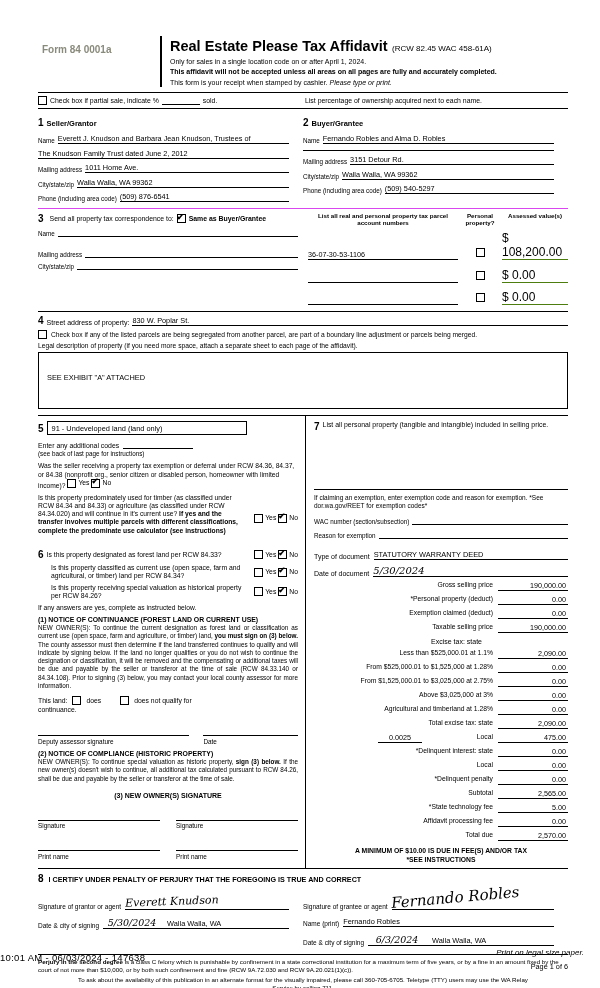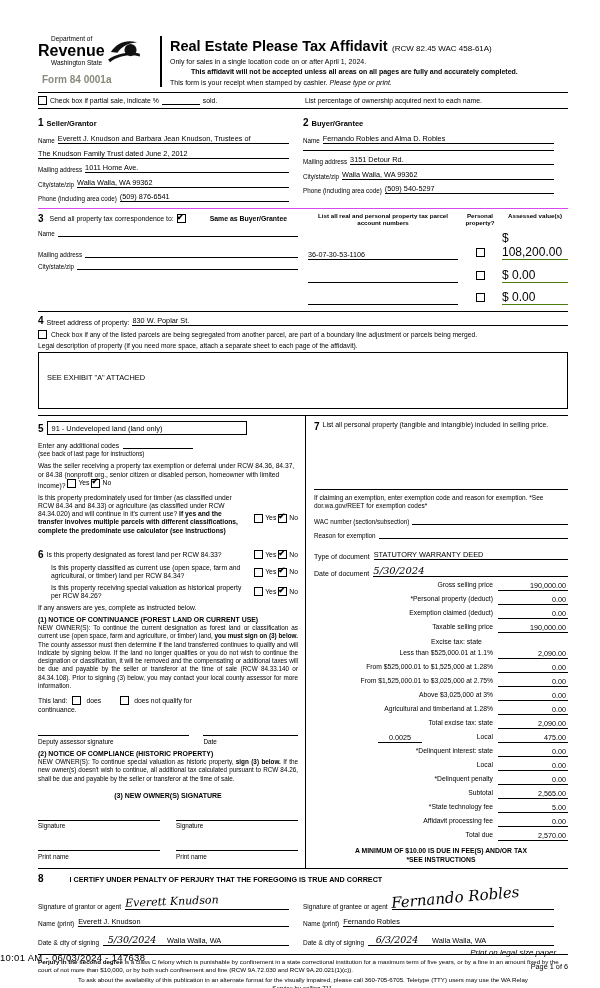--- a/index.html
+++ b/index.html
@@ -1,19 +1,19 @@
 <!DOCTYPE html>
 <html><head>
 <meta charset="utf-8">
 <style>
   html,body{margin:0;padding:0;}
   body{width:600px;height:988px;background:#ffffff;font-family:"Liberation Sans",sans-serif;color:#000;}
   .page{position:relative;width:600px;height:988px;background:#fff;overflow:hidden;}
   .content{position:absolute;left:38px;top:36px;width:530px;}
-  .bold{font-weight:bold;margin-left:21px;}
+  .bold{font-weight:bold;}
   .it{font-style:italic;}
   .fill{border-bottom:1px solid #000;}
   .flex1{flex:1;}
   .cb{display:inline-block;width:7px;height:7px;border:1px solid #000;position:relative;flex:none;vertical-align:-1px;background:#fff;}
   .cb.checked::after{content:"\2714";position:absolute;left:-1px;top:-3.5px;font-size:8.5px;font-weight:bold;color:#000;}
   .typed{font-size:7.4px;}
   .hand{font-family:"DejaVu Serif",serif;font-style:italic;}
 
   
   .form-header{display:flex;padding-bottom:5px;border-bottom:1px solid #000;}
@@ -126,43 +126,31 @@
   .s8label{font-size:6.5px;flex:none;padding-right:4px;white-space:nowrap;}
   .sigline{min-height:10px;position:relative;}
   .sig-grantor{font-size:11px;white-space:nowrap;display:inline-block;transform:rotate(-2deg);}
   .sig-grantee{font-size:15px;white-space:nowrap;display:inline-block;transform:rotate(-5deg);transform-origin:left bottom;position:relative;top:3px;}
   .handdate{font-size:9.5px;width:58px;flex:none;text-align:center;}
 
   
   .perjury{padding:3px 0 3px;border-bottom:1px solid #000;font-size:6.2px;line-height:1.3;}
   .alt-note{text-align:center;margin-top:2px;padding:0 30px;}
   .stamp{position:absolute;top:952px;left:0;width:530px;text-align:left;font-size:9.5px;letter-spacing:0.3px;}
-  .print-note{position:absolute;top:948px;right:42px;font-size:8px;font-style:italic;}
+  .print-note{position:absolute;top:948px;right:16px;font-size:8px;font-style:italic;}
   .page-note{position:absolute;top:962px;right:32px;font-size:7.3px;}
 </style>
 </head>
 <body>
 
 <div class="page">
   <div class="content">
 
     <div class="form-header">
       <div class="logo-col">
-        <div class="logo-row">
-          <div>
-            <div class="dept-of">Department of</div>
-            <div class="dept-name">Revenue</div>
-            <div class="dept-sub">Washington State</div>
-          </div>
-          <svg class="logo-svg" width="34" height="28" viewBox="0 0 36 30">
-            <path d="M4 16 C10 6 22 2 32 6 C24 6 15 10 11 17 Z" fill="#111"></path>
-            <circle cx="25" cy="14" r="6.5" fill="#111"></circle>
-            <path d="M1 24 C12 17 26 15 35 18 L35 21 C25 18 12 20 3 27 Z" fill="#111"></path>
-          </svg>
-        </div>
         <div class="form-number">Form 84 0001a</div>
       </div>
       <div class="header-rule"></div>
       <div class="title-col">
         <div>
           <span class="form-title">Real Estate Please Tax Affidavit</span>
           <span class="title-ref">(RCW 82.45 WAC 458-61A)</span>
         </div>
         <div class="hnote">Only for sales in a single location code on or after April 1, 2024.</div>
         <div class="hnote bold">This affidavit will not be accepted unless all areas on all pages are fully and accurately completed.</div>
@@ -518,24 +506,20 @@
         <span class="sec-no">8</span>
         <span class="bold">I CERTIFY UNDER PENALTY OF PERJURY THAT THE FOREGOING IS TRUE AND CORRECT</span>
       </div>
       <div class="sec8-cols">
         <div class="s8col">
           <div class="s8line">
             <span class="s8label">Signature of grantor or agent</span>
             <span class="fill flex1 sigline"><span class="hand sig-grantor">Everett Knudson</span></span>
           </div>
           <div class="s8line">
-            <span class="s8label">Name (print)</span>
-            <span class="fill flex1 typed">Everett J. Knudson</span>
-          </div>
-          <div class="s8line">
             <span class="s8label">Date &amp; city of signing</span>
             <span class="fill hand handdate">5/30/2024</span>
             <span class="fill flex1 typed" style="padding-left:6px;">Walla Walla, WA</span>
           </div>
         </div>
         <div class="s8col">
           <div class="s8line">
             <span class="s8label">Signature of grantee or agent</span>
             <span class="fill flex1 sigline"><span class="hand sig-grantee">Fernando Robles</span></span>
           </div>

